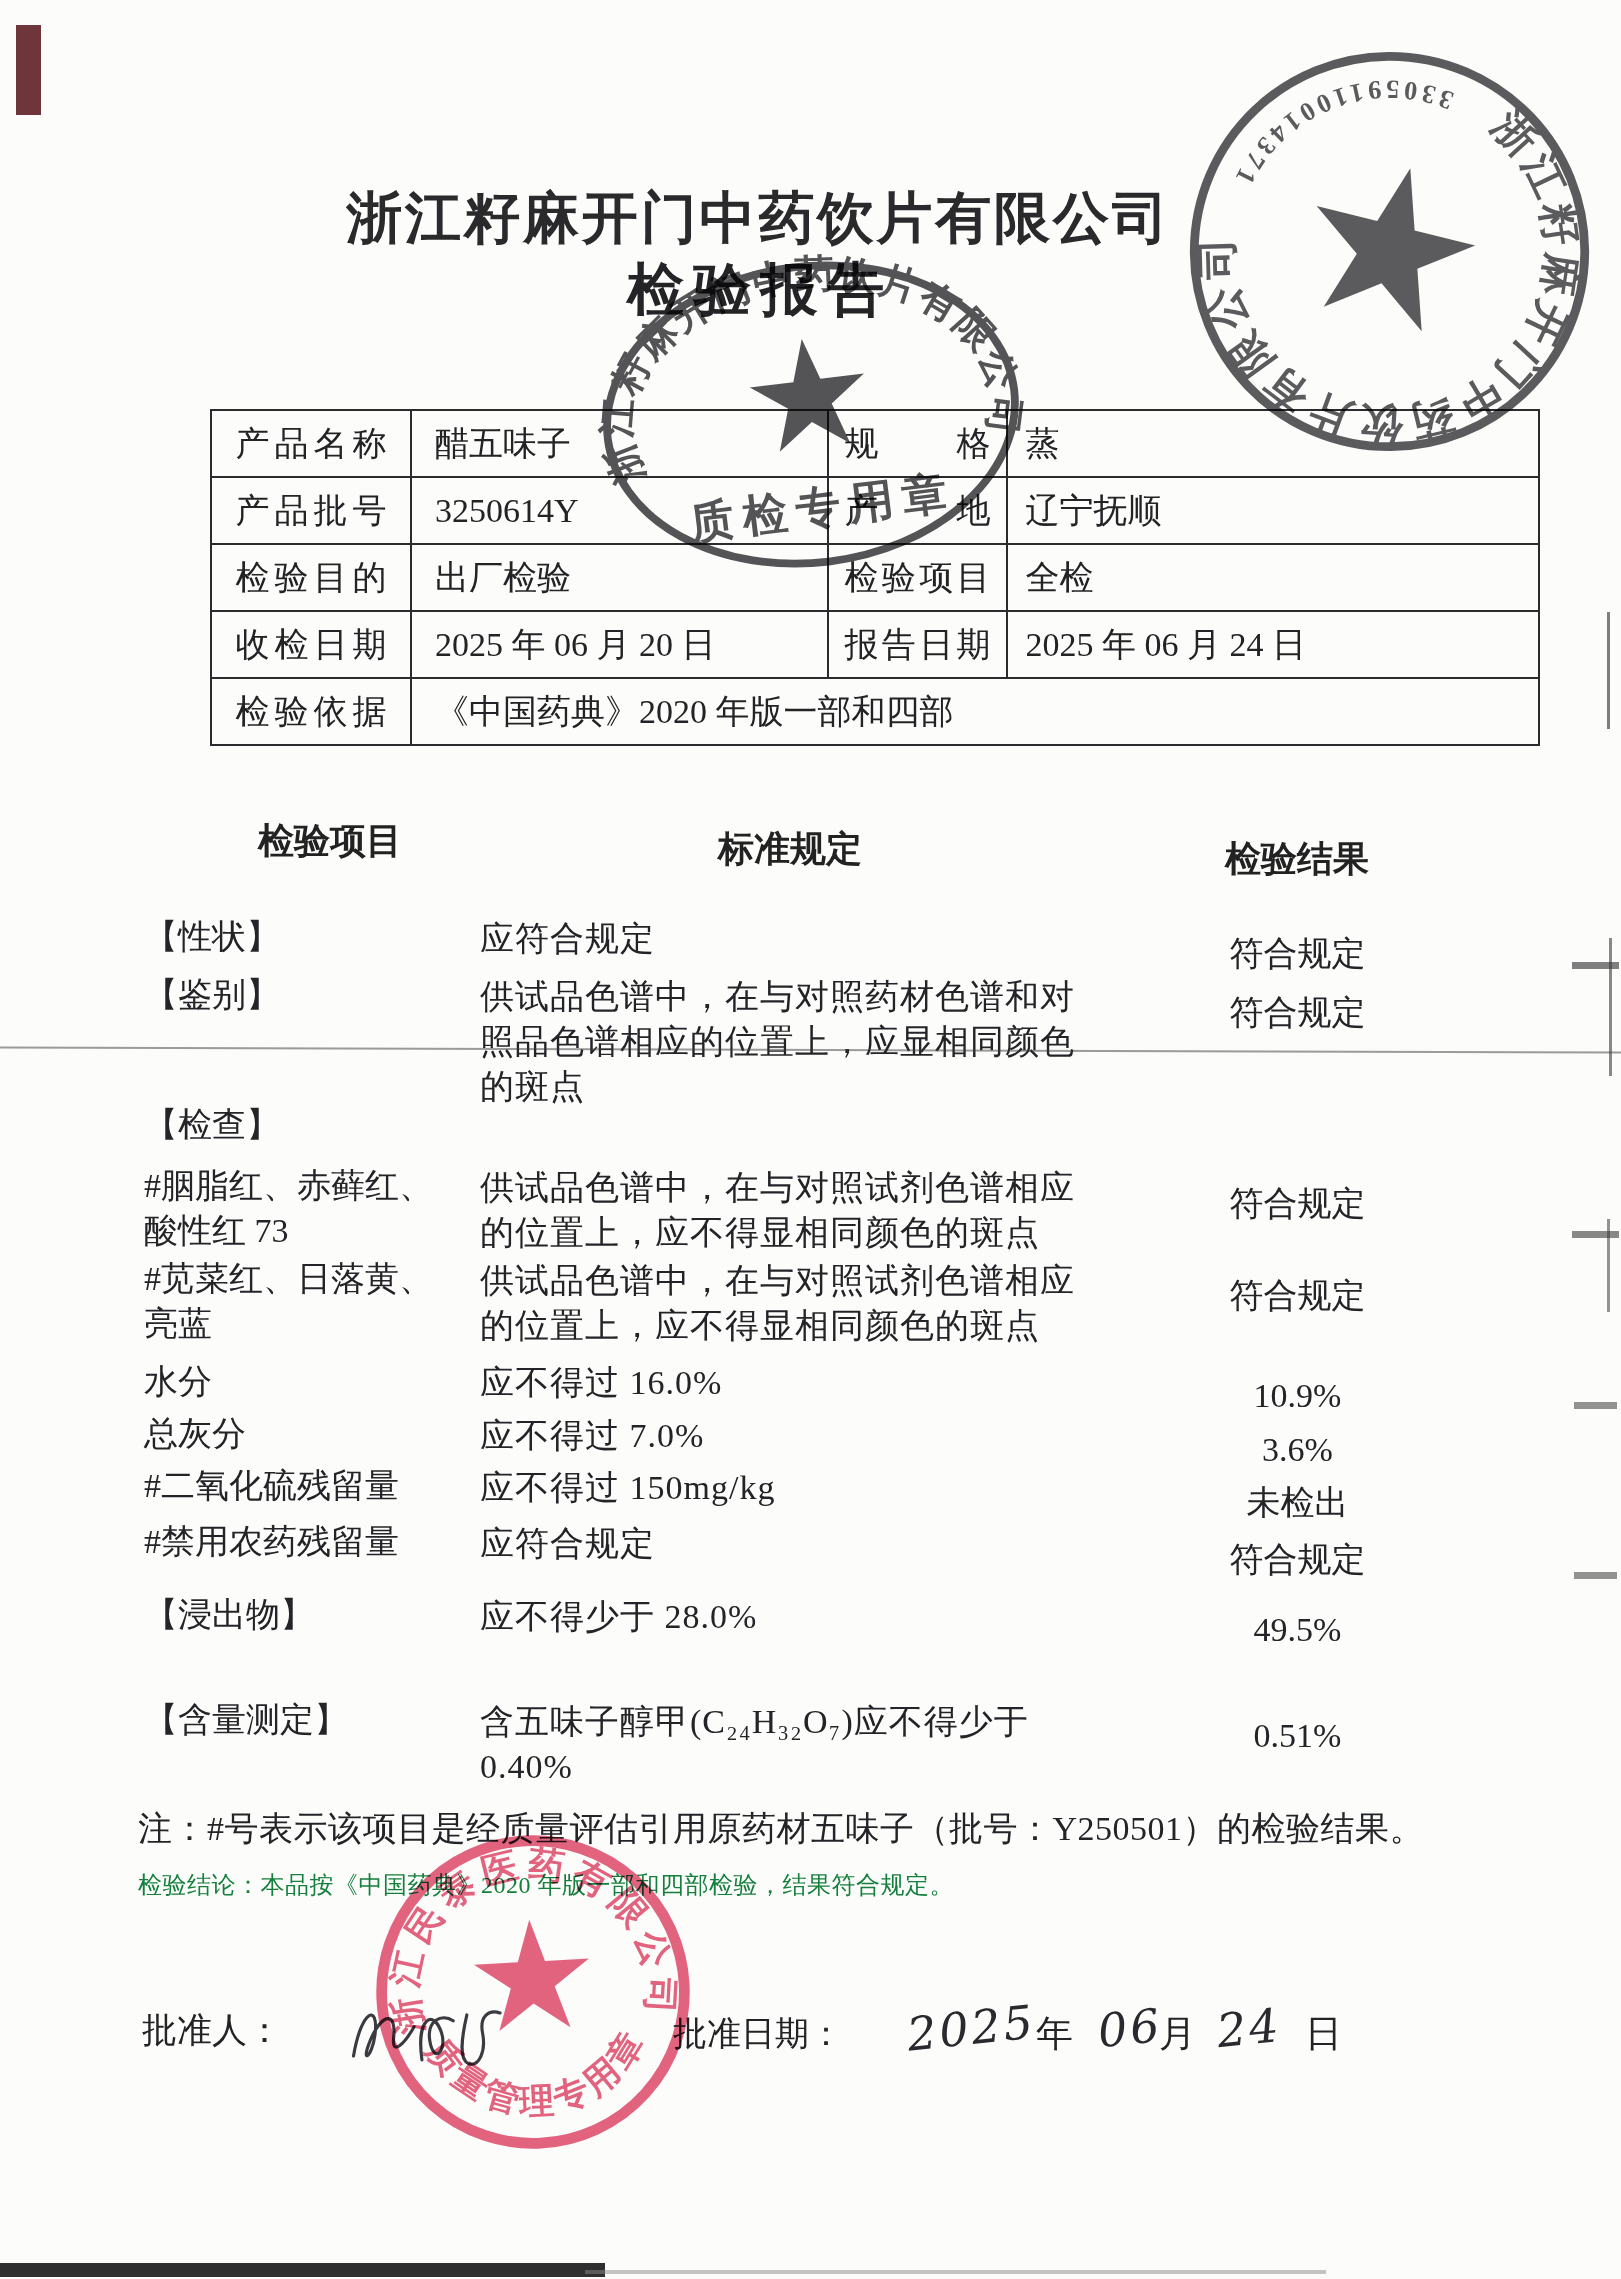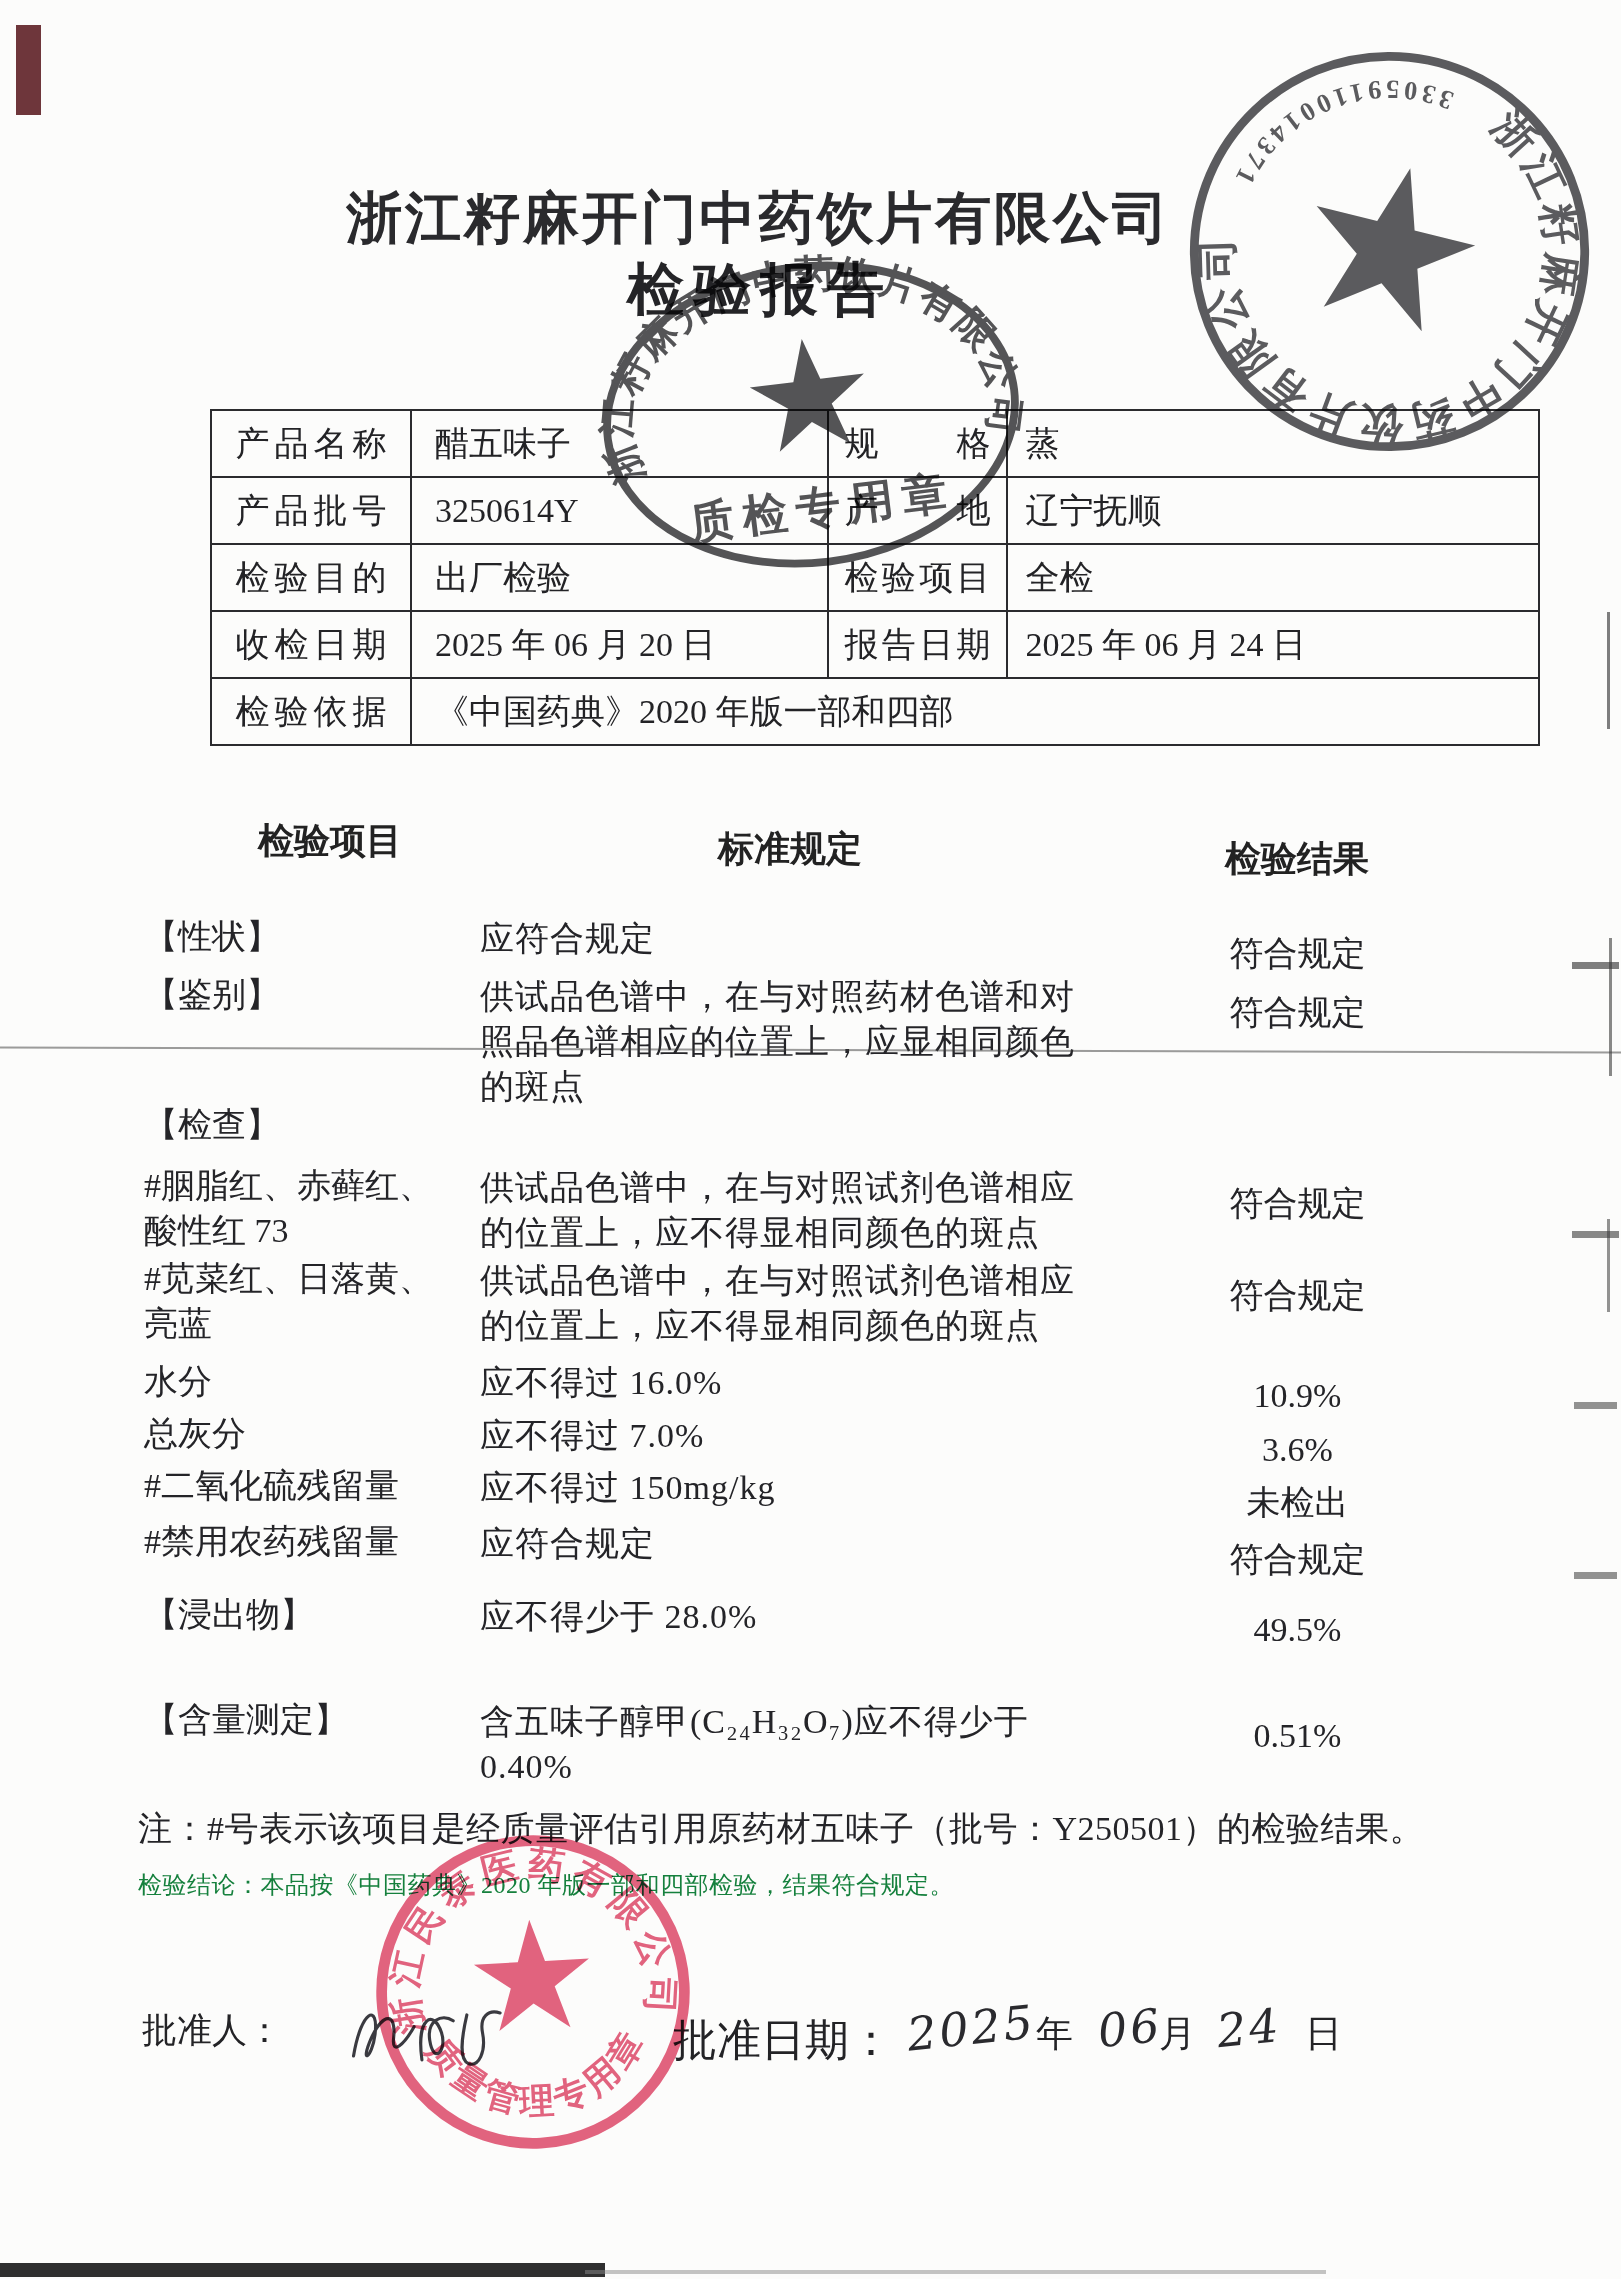--- a/index.html
+++ b/index.html
@@ -21,21 +21,21 @@
   td.v2{padding-left:17.6px;}
   
   .res{font-size:34px;line-height:45px;color:#242428;}
   .res-h{font-family:"Liberation Sans","DejaVu Sans",sans-serif;font-weight:700;font-size:36px;color:#222;}
   .cell-item{position:absolute;left:144px;width:322px;white-space:pre-line;}
   .cell-std{position:absolute;left:480px;width:663px;white-space:pre-line;letter-spacing:1px;}
   .cell-res{position:absolute;left:1151px;width:293px;text-align:center;}
   .note-line{left:138px;top:1806px;font-size:34px;color:#242428;letter-spacing:0.5px;}
   .concl-line{left:138px;top:1869px;font-size:24px;color:#15803d;letter-spacing:0.5px;}
   .appr-label{left:142px;top:2007px;font-size:35px;}
-  .appr-date-label{left:673px;top:2011px;font-size:44px;}
+  .appr-date-label{left:673px;top:2011px;font-size:34px;}
   .date-part{position:absolute;top:2001px;font-size:37px;}
   .hand{font-style:italic;display:inline-block;transform:rotate(-6deg);font-size:46px;color:#2a2a2e;
         font-family:"DejaVu Serif",serif;letter-spacing:2.9px;}
   
   .stamp{position:absolute;mix-blend-mode:multiply;}
   .stamp text{font-family:"Liberation Serif","DejaVu Serif",serif;font-weight:700;}
   
   .art{position:absolute;background:#3a3a3a;}
 </style>
 </head>

